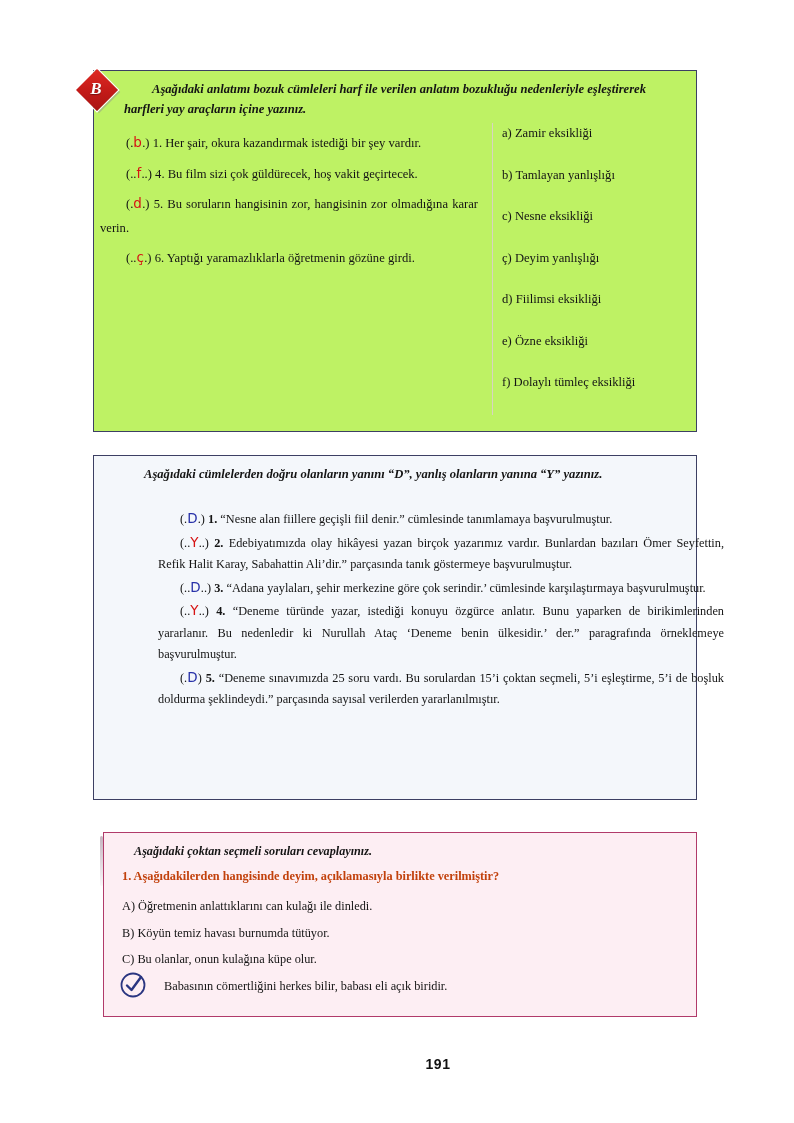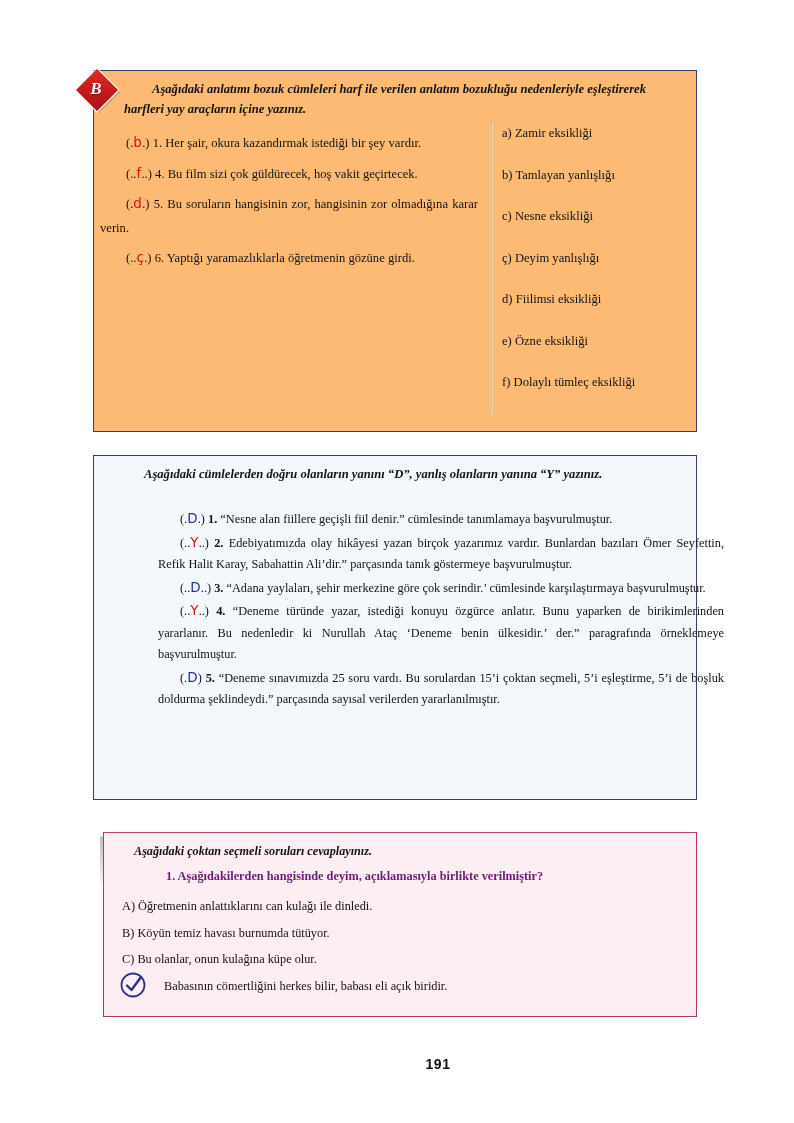--- a/index.html
+++ b/index.html
@@ -29,21 +29,21 @@
     position: absolute;
     box-sizing: border-box;
   }
 
   
   .box-one {
     left: 93px;
     top: 70px;
     width: 604px;
     height: 362px;
-    background: #fdba74;
+    background: #bef264;
     border: 1.2px solid #3c3f63;
   }
 
   
   .box-two {
     left: 93px;
     top: 455px;
     width: 604px;
     height: 345px;
     background: #f4f7fb;
@@ -213,22 +213,21 @@
 
   
   .mc-question {
     position: absolute;
     left: 18px;
     top: 34px;
     width: 556px;
     font-size: 12.3px;
     font-weight: bold;
     line-height: 19px;
-    color: #701a75;
-    margin-left: 44px;
+    color: #c2410c;
   }
   .mc-list {
     position: absolute;
     left: 18px;
     top: 60px;
     width: 556px;
   }
   .mc-item {
     font-size: 12.3px;
     line-height: 26.5px;

